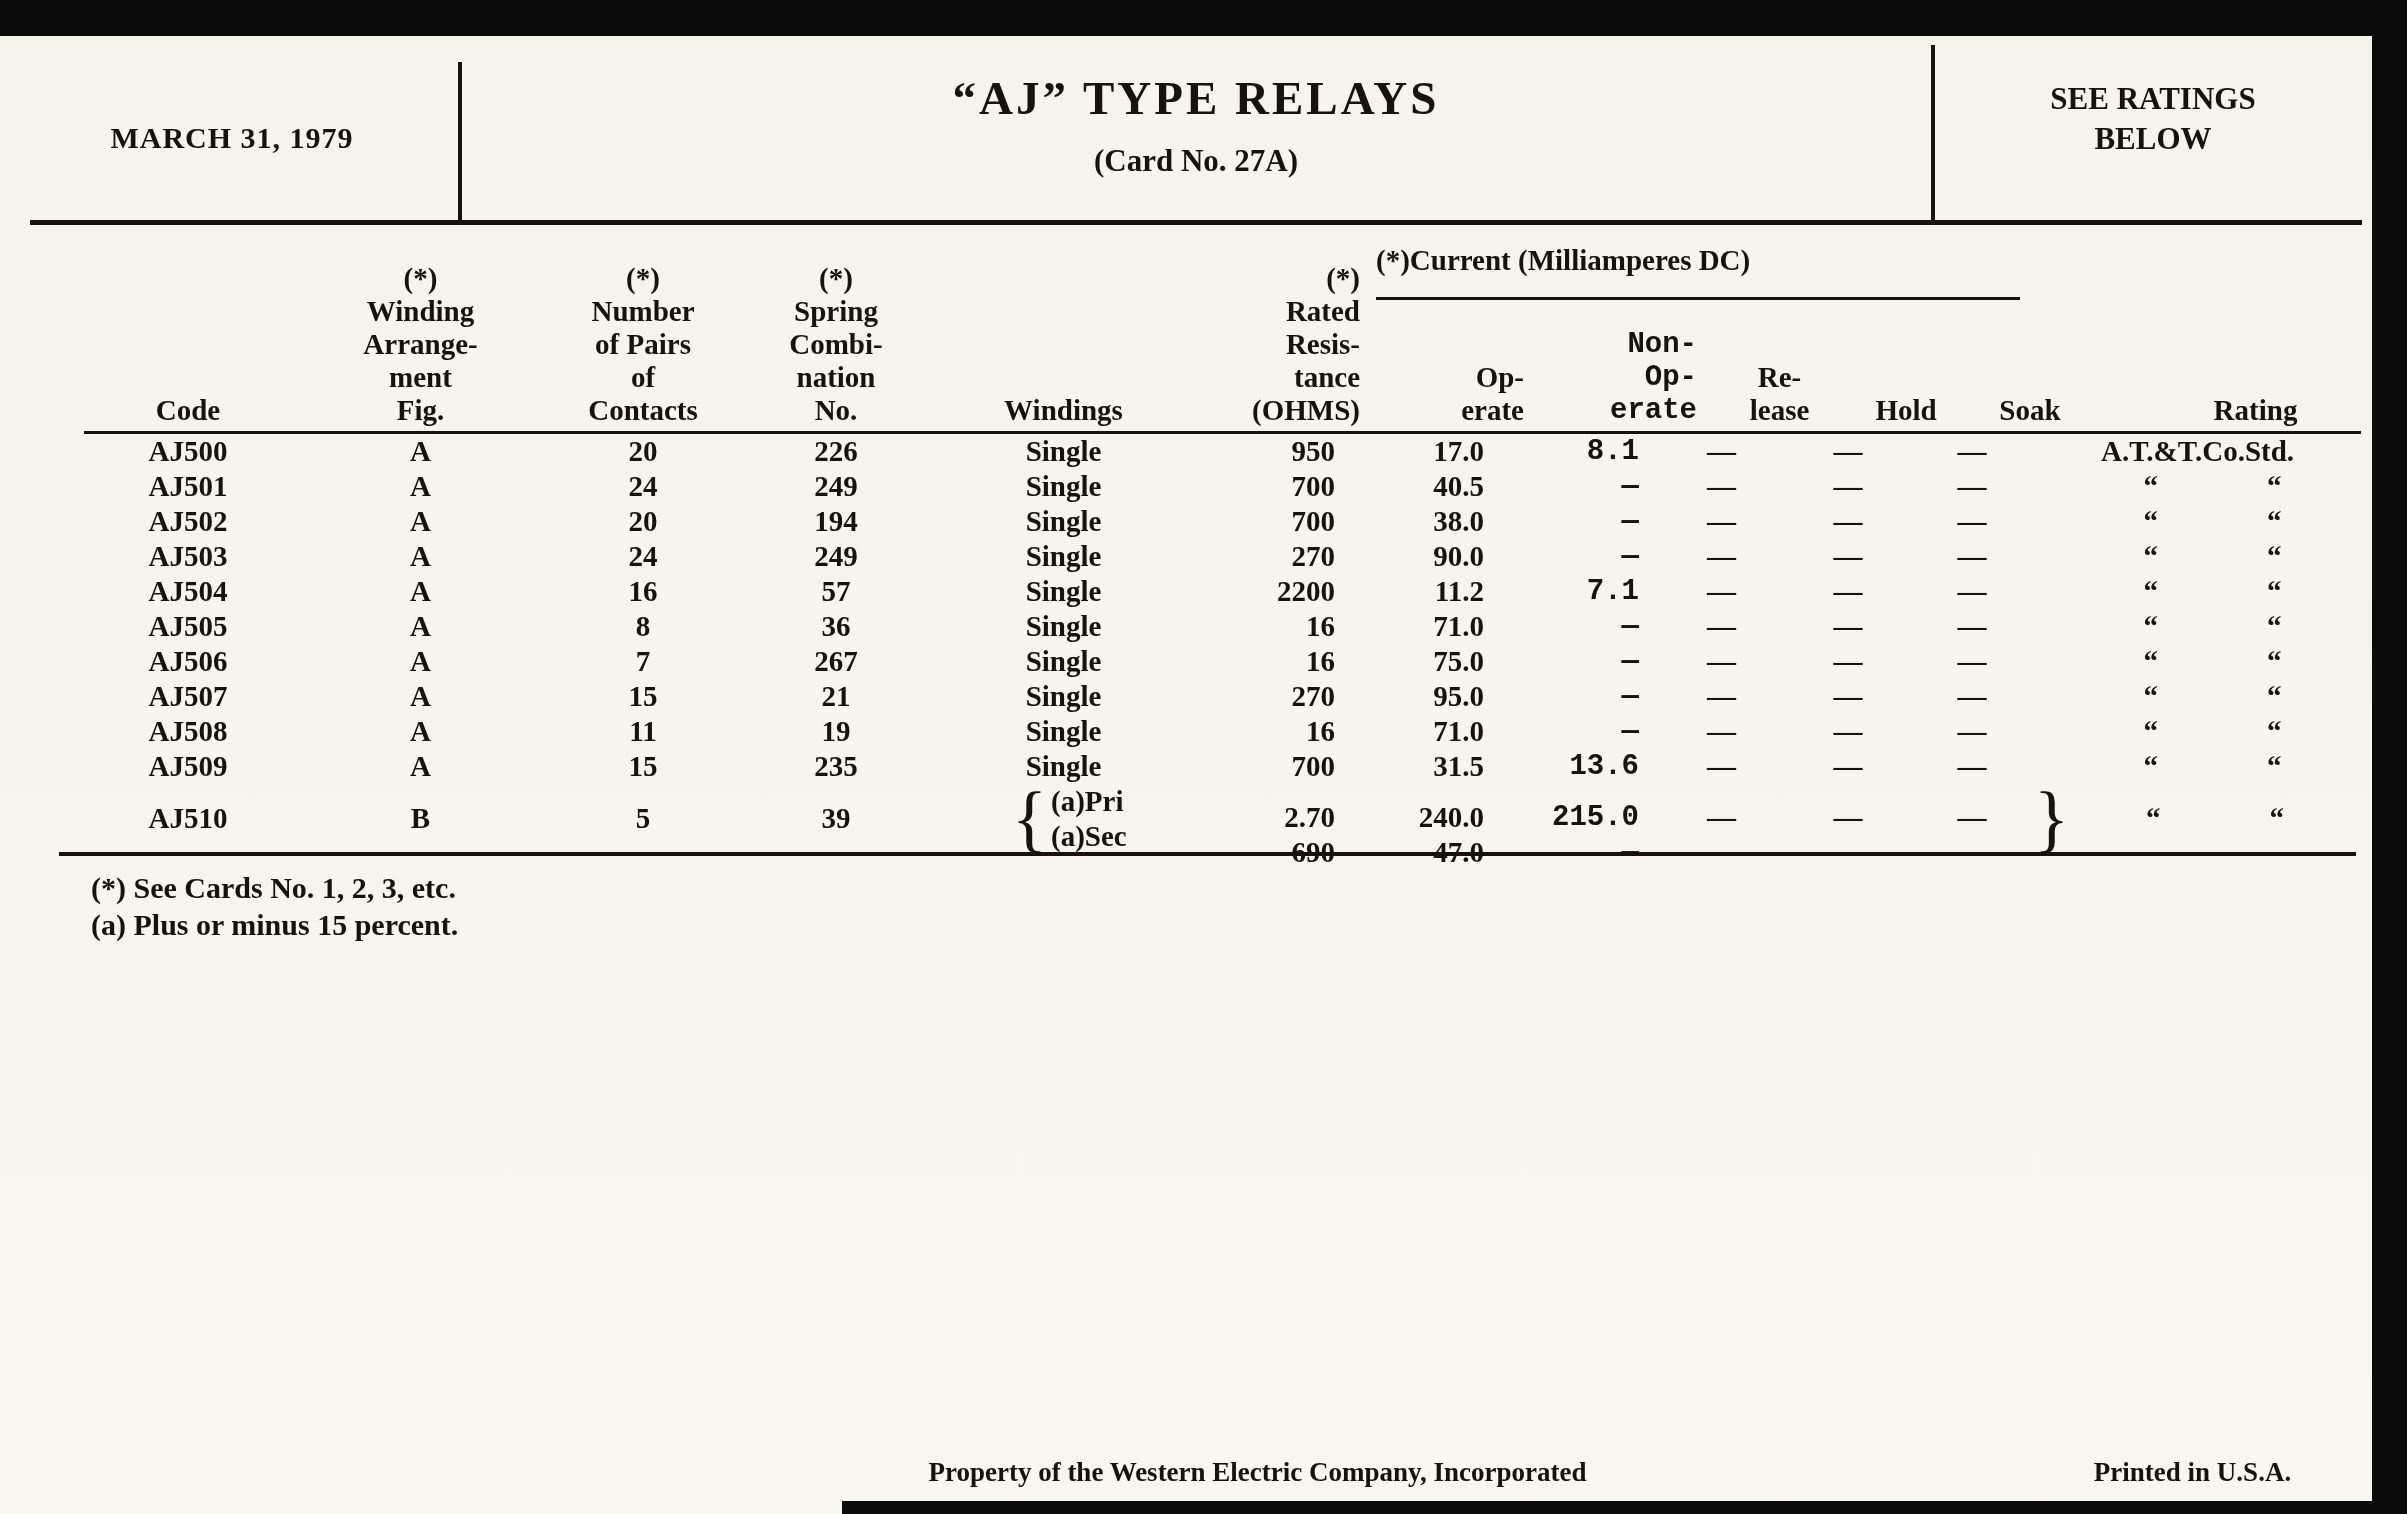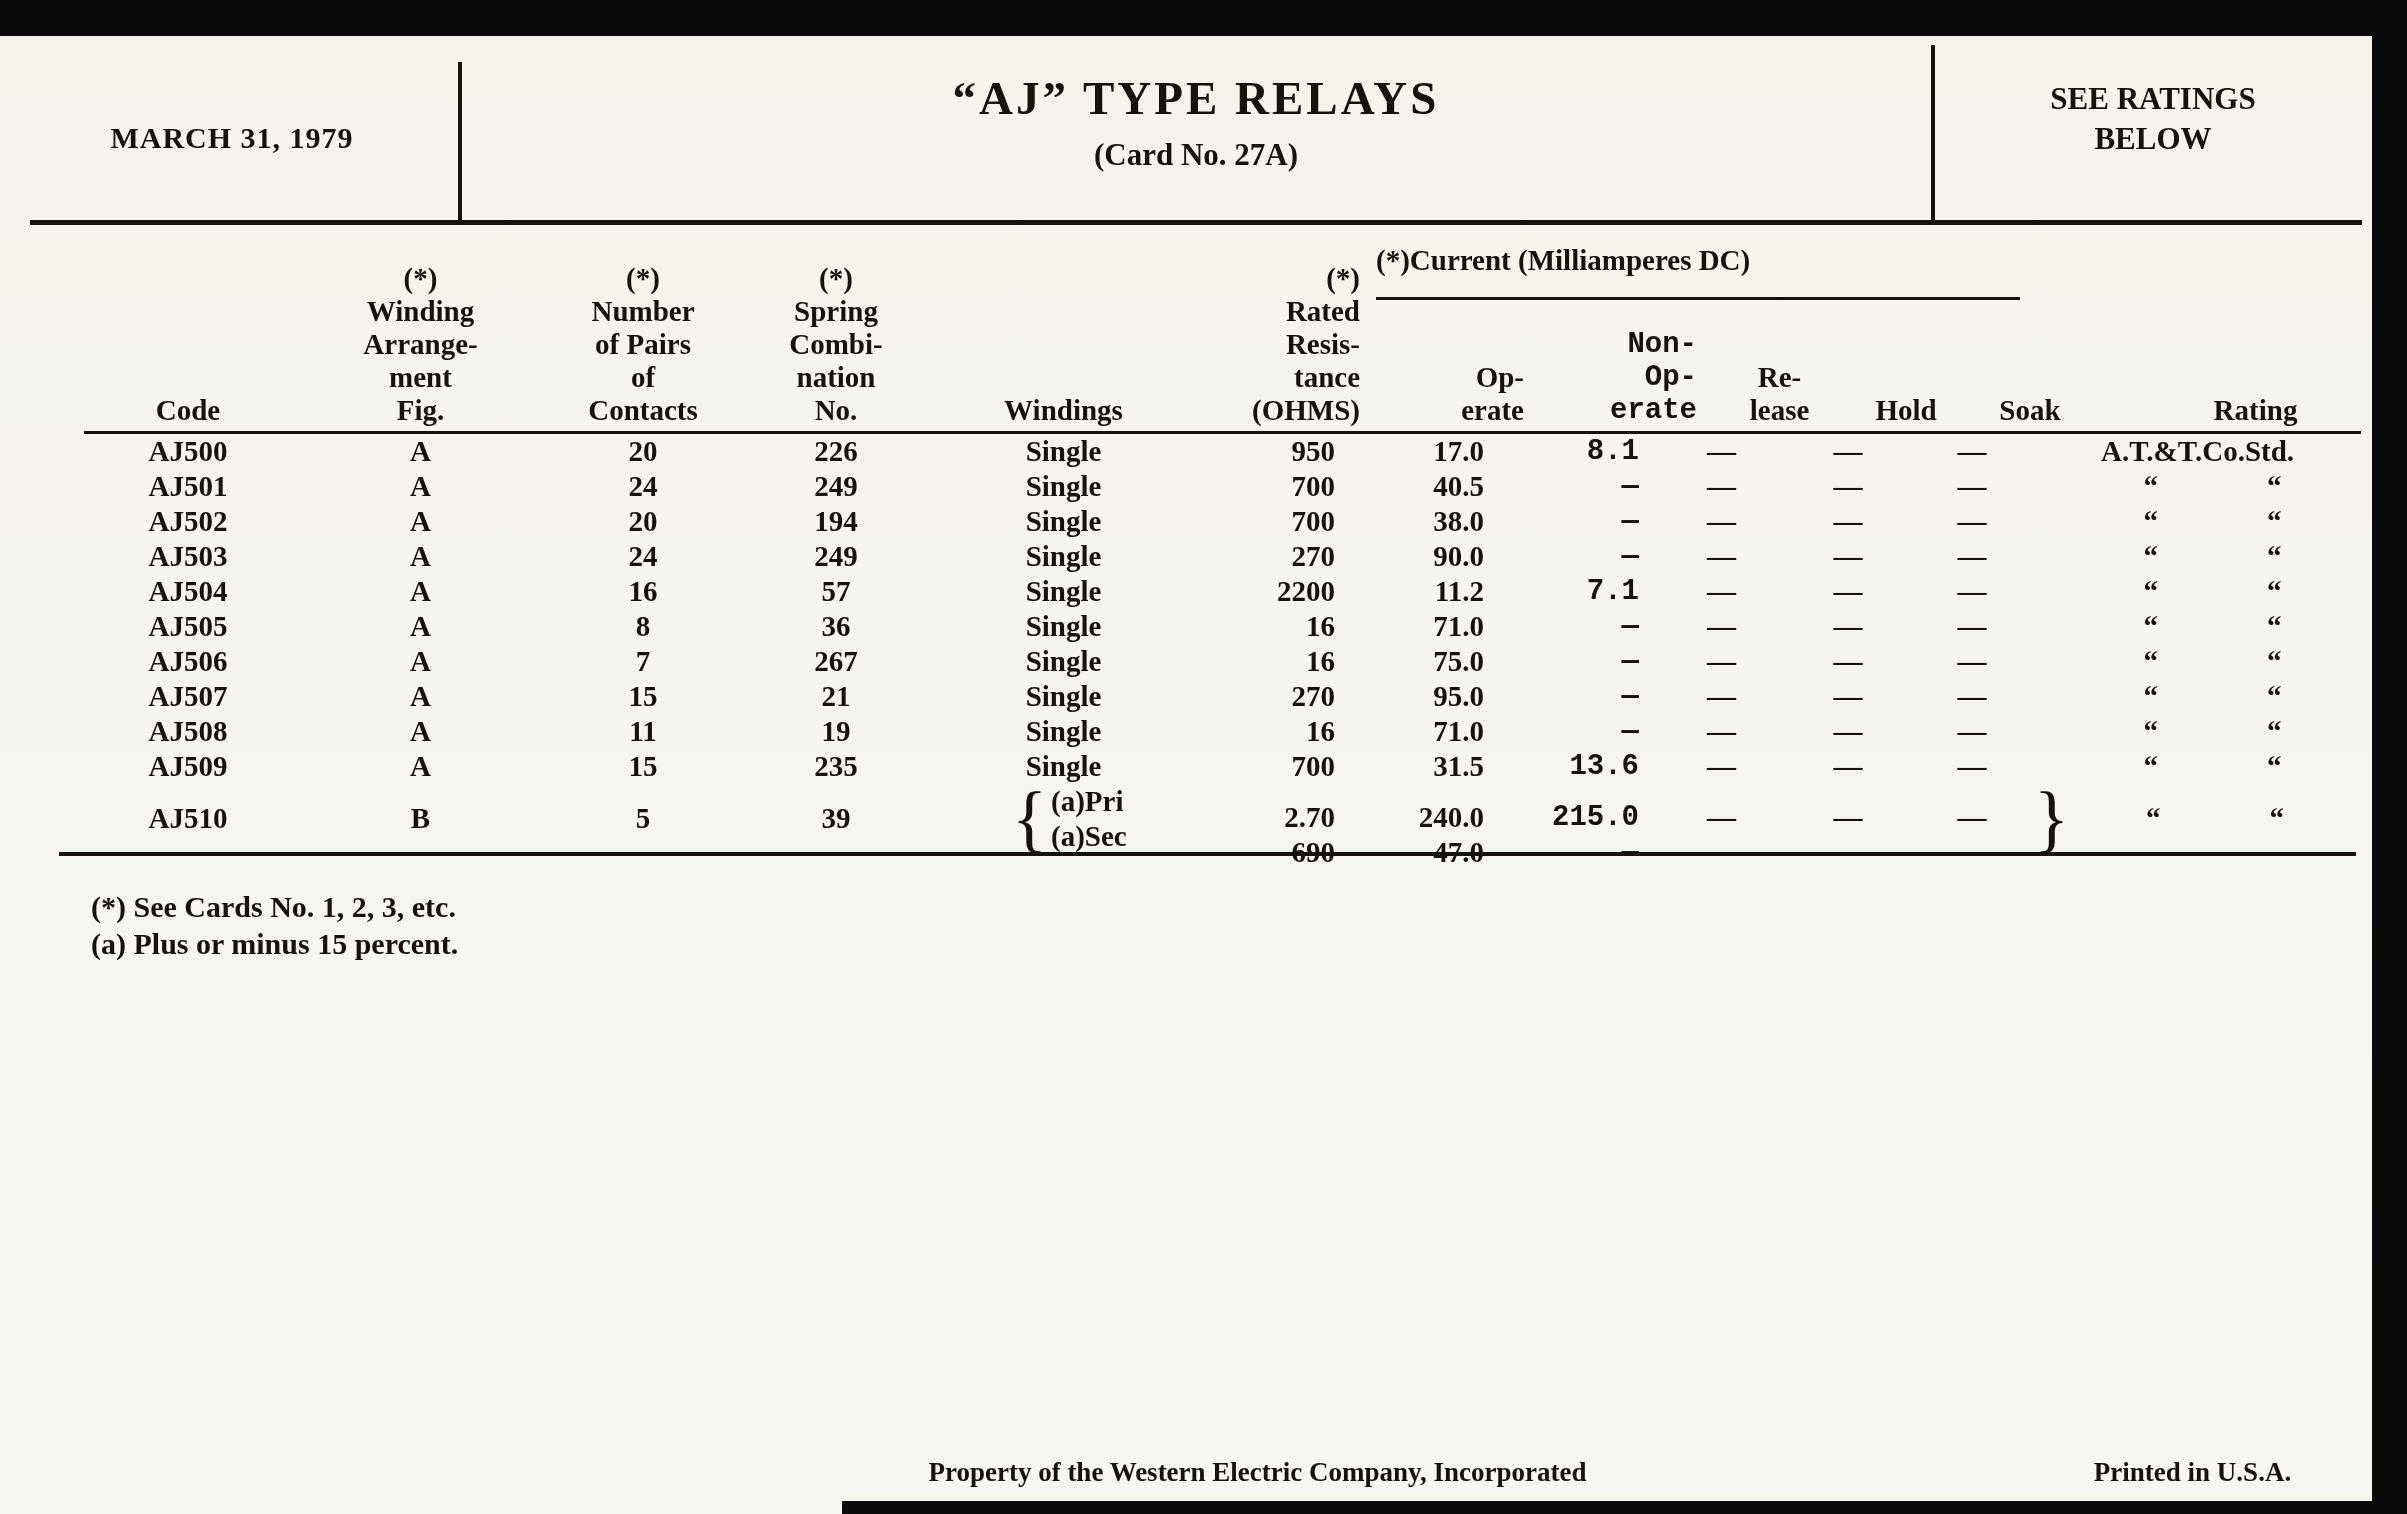--- a/index.html
+++ b/index.html
@@ -10,21 +10,21 @@
   .band-right{left:2372px;top:0;width:36px;height:1515px;}
   .band-bottom{left:842px;top:1501px;width:1566px;height:14px;}
 
   
   .date{position:absolute;left:54px;top:121px;width:356px;text-align:center;font-size:30px;letter-spacing:1px;}
   .vrule{position:absolute;width:4px;background:#17130c;}
   .vrule.left{left:458px;top:62px;height:160px;}
   .vrule.right{left:1931px;top:45px;height:178px;}
   .titleblock{position:absolute;left:462px;top:71px;width:1468px;text-align:center;}
   .title{font-size:47px;letter-spacing:3px;}
-  .subtitle{font-size:31px;margin-top:12px;}
+  .subtitle{font-size:31px;margin-top:18px;}
   .ratingsnote{position:absolute;left:1935px;top:79px;width:436px;text-align:center;font-size:31px;white-space:pre-line;line-height:40px;}
   .hrule{position:absolute;background:#17130c;}
   .hrule.header{left:30px;top:220px;width:2332px;height:5px;}
   .hrule.tablebottom{left:59px;top:852px;width:2297px;height:4px;}
 
   
   .table{position:absolute;left:84px;top:236px;width:2277px;font-size:29px;}
   .thead{position:relative;display:flex;align-items:flex-end;height:198px;border-bottom:3px solid #17130c;box-sizing:border-box;padding-bottom:4px;}
   .th{white-space:pre-line;text-align:center;line-height:33px;flex-shrink:0;}
   .currentgroup{position:absolute;left:1292px;top:8px;width:644px;text-align:left;border-bottom:3px solid #17130c;padding-bottom:20px;box-sizing:border-box;}
@@ -52,21 +52,21 @@
   .w510{justify-content:flex-start;padding-left:77px;gap:4px;text-align:left;}
   .wlines{display:flex;flex-direction:column;}
   .wlines span{line-height:35px;}
   .brace{font-size:73px;font-weight:400;line-height:67px;}
   .mid510{display:flex;flex-direction:column;margin-top:16px;}
   .subrow{display:flex;height:35px;}
   .r510{display:flex;align-items:center;}
   .r510 .dittopair{flex:1;display:flex;justify-content:center;gap:109px;}
 
   
-  .footnotes{position:absolute;left:91px;top:888px;font-size:30px;line-height:37px;white-space:pre-line;}
+  .footnotes{position:absolute;left:91px;top:869px;font-size:30px;line-height:37px;white-space:pre-line;}
   .footer-center{position:absolute;left:99px;top:1457px;width:2317px;text-align:center;font-size:27px;}
   .footer-right{position:absolute;left:2059px;top:1457px;width:267px;text-align:center;font-size:27px;}
 </style>
 </head>
 <body>
 
 <div class="page">
   <div class="band band-top"></div>
   <div class="band band-right"></div>
   <div class="band band-bottom"></div>

